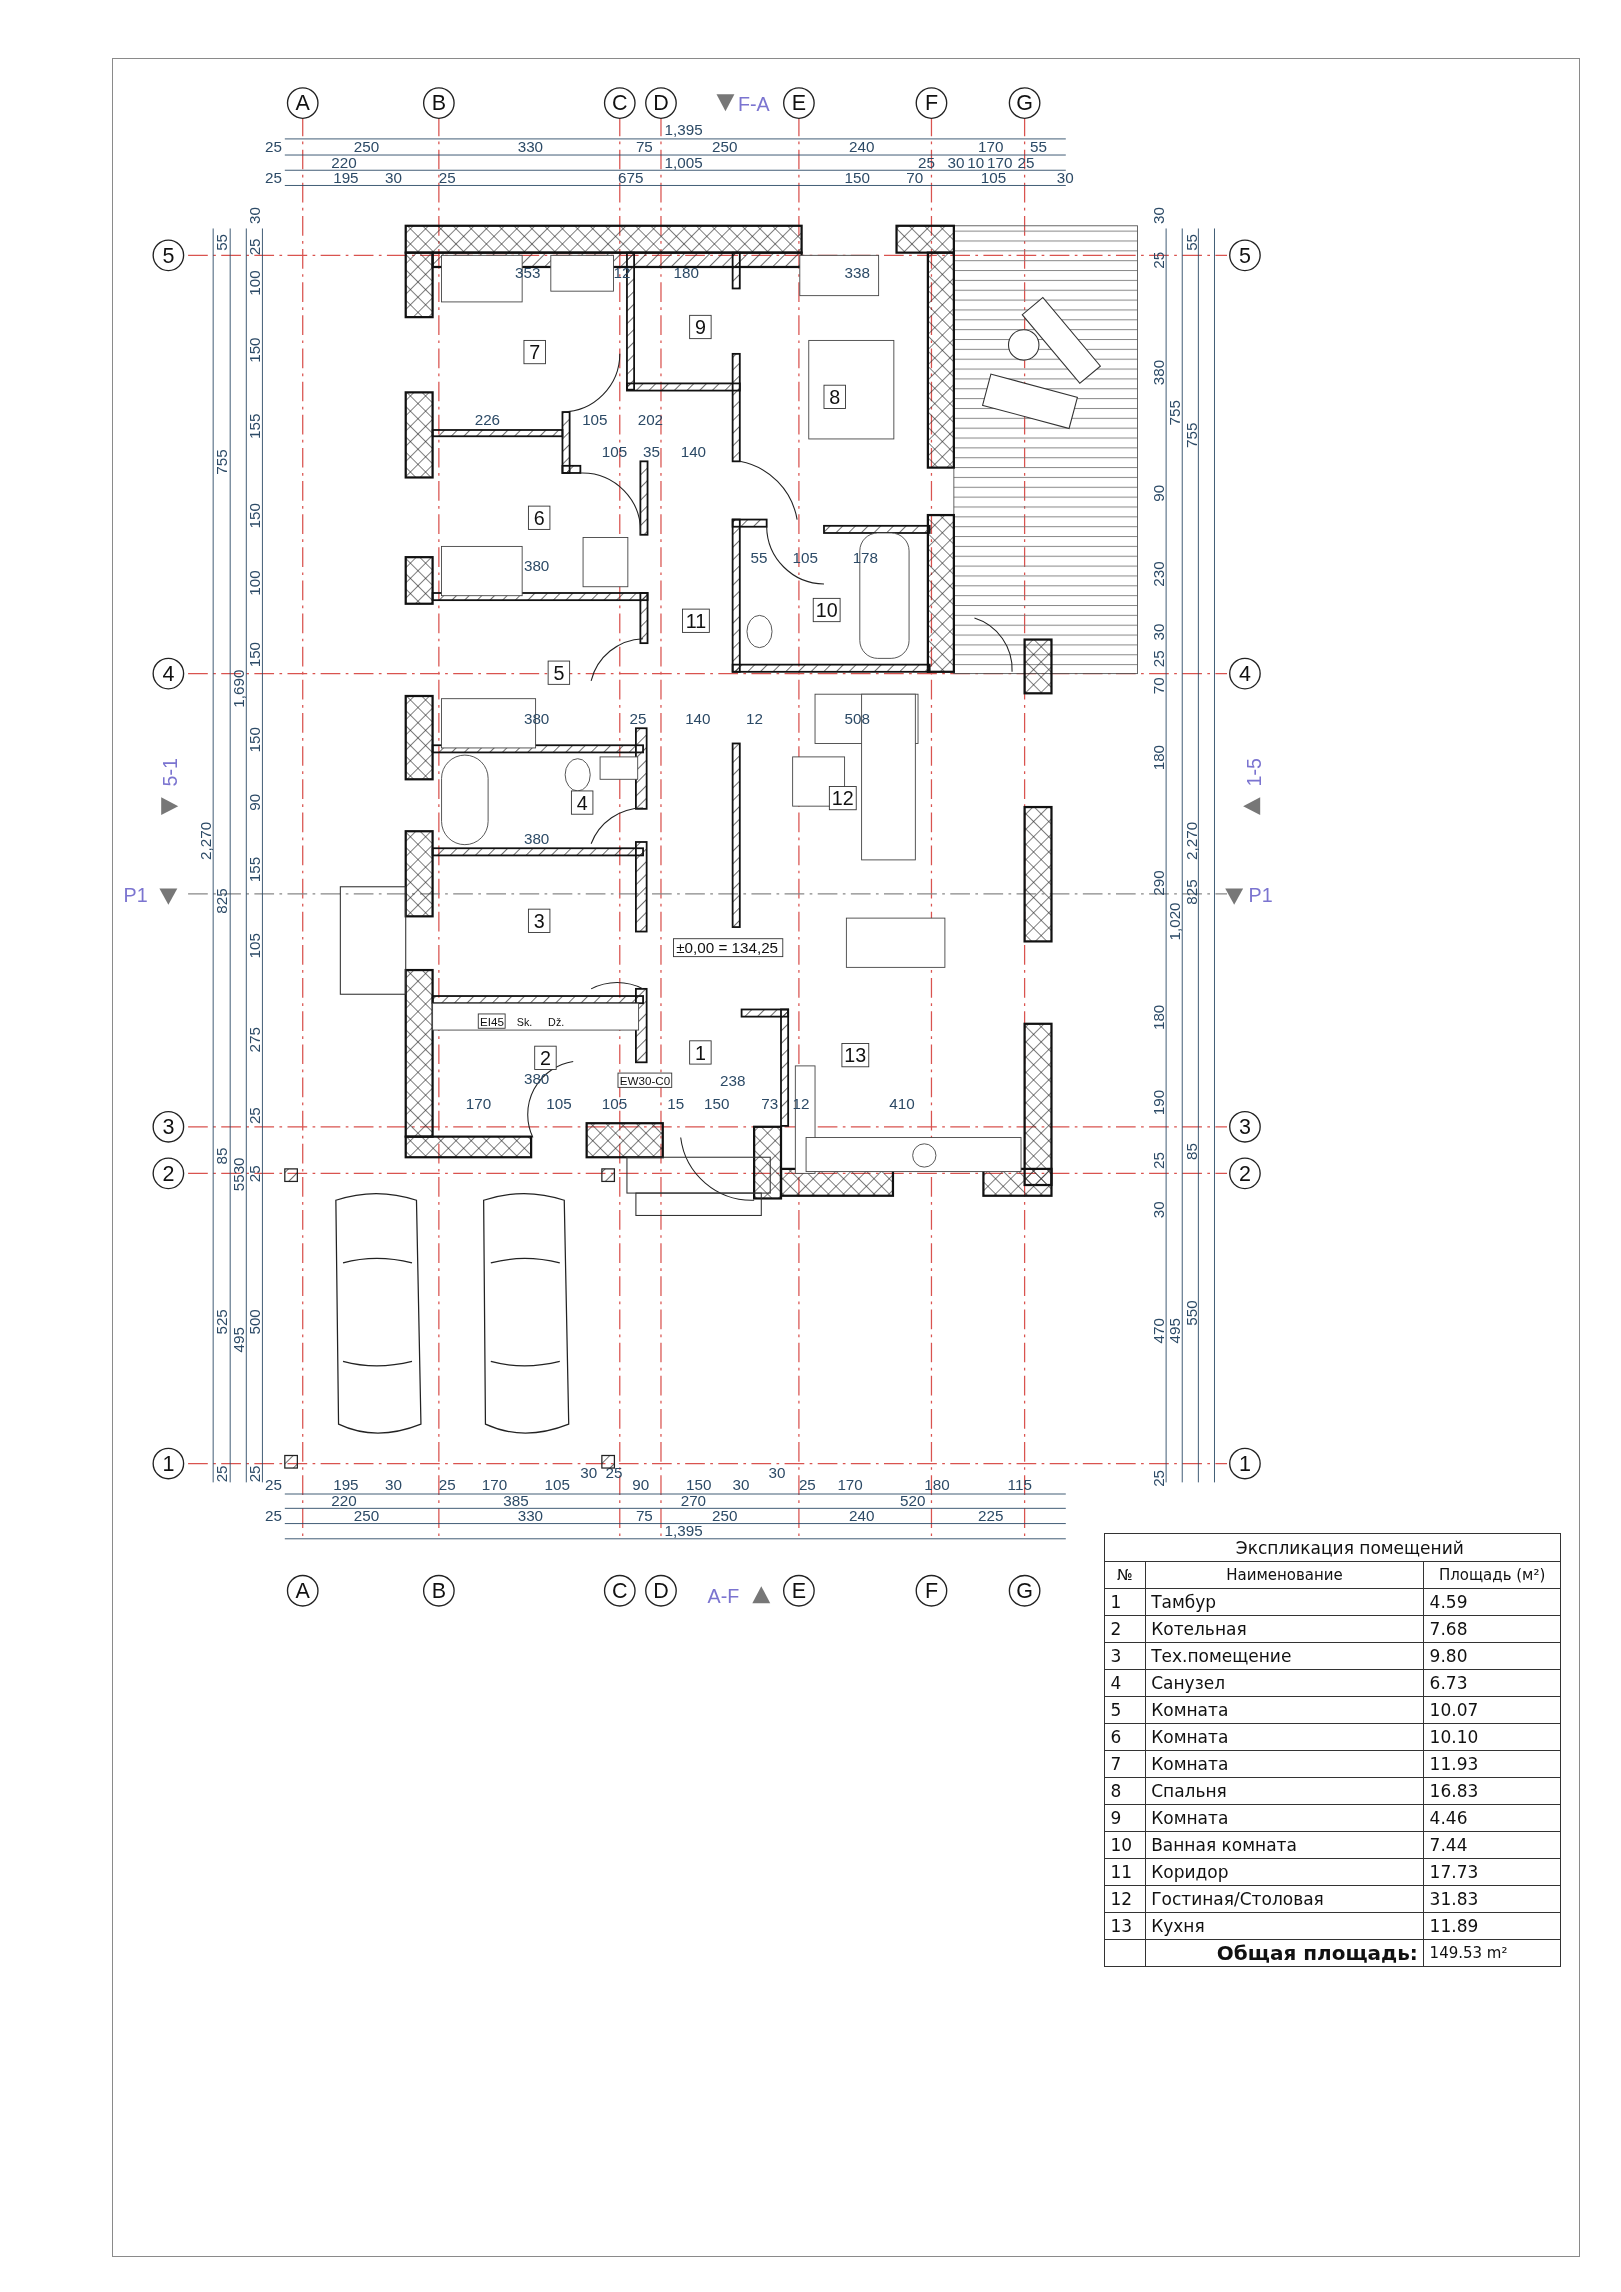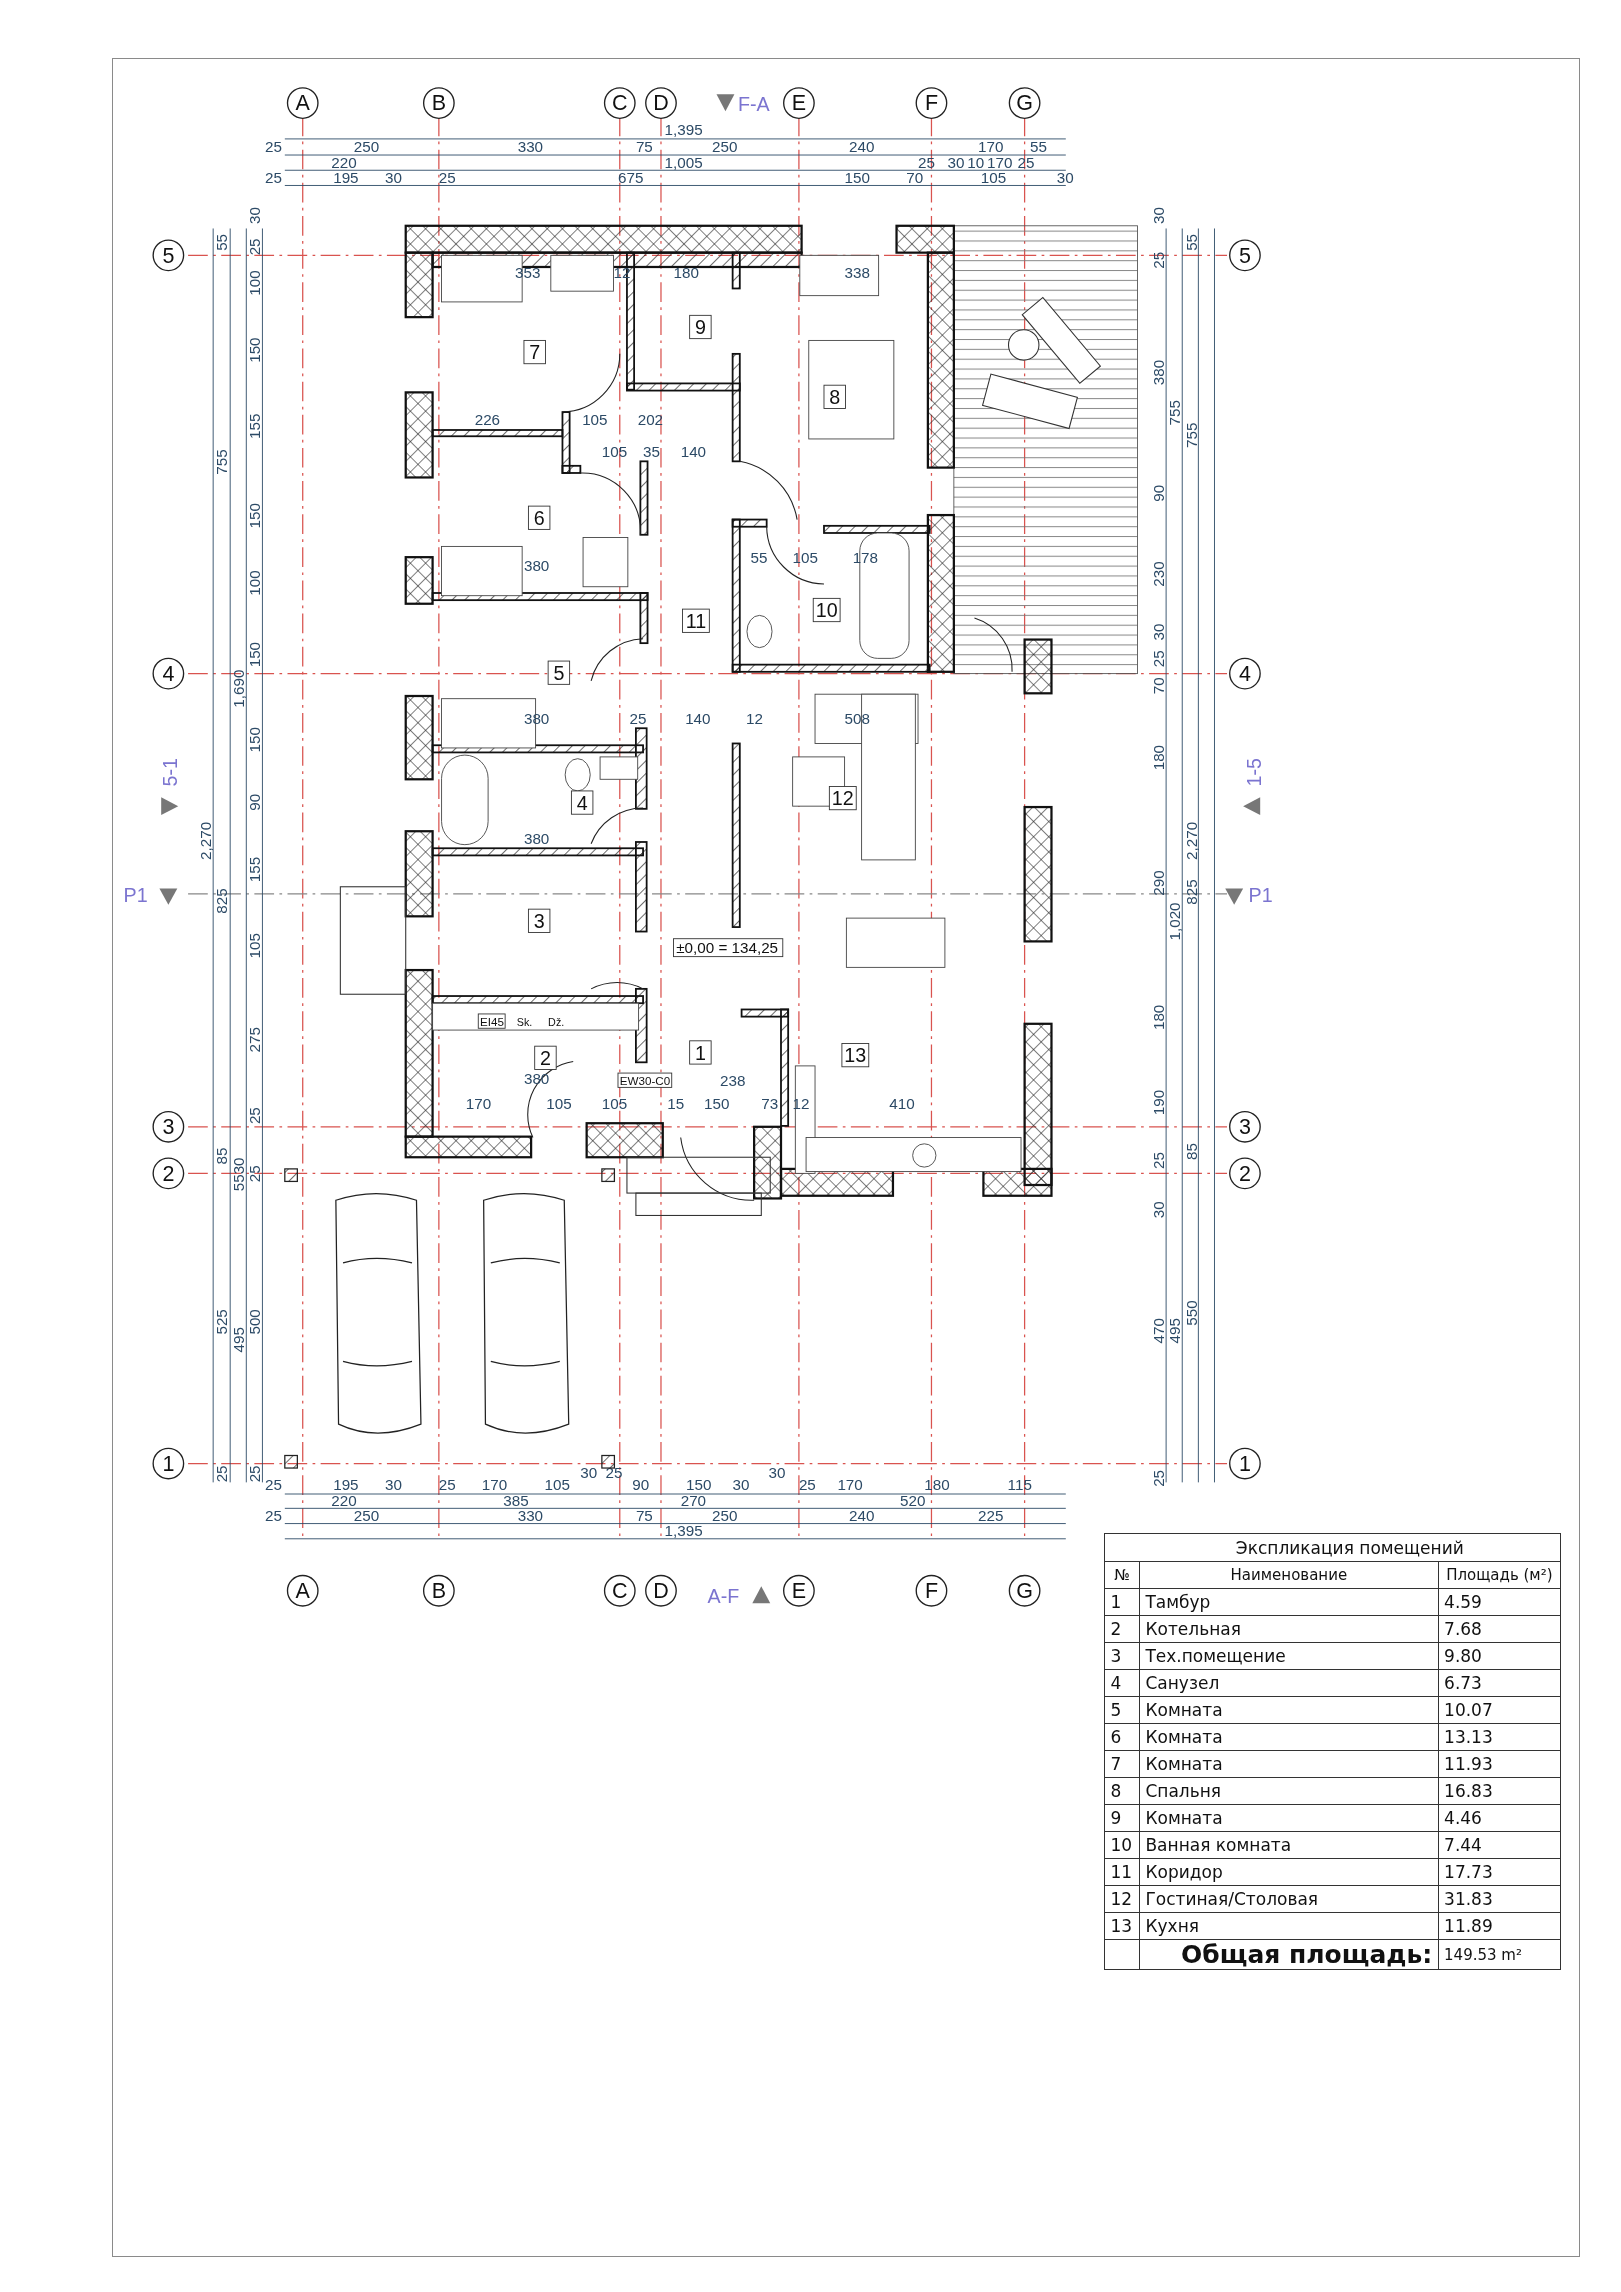--- a/index.html
+++ b/index.html
@@ -9,21 +9,21 @@
   .dim{font-family:"Liberation Sans",sans-serif;font-size:17px;fill:#2c4a66;}
   .axis-lbl{font-family:"Liberation Sans",sans-serif;font-size:24px;fill:#111;}
   .room-num{font-family:"Liberation Sans",sans-serif;font-size:22px;fill:#111;}
   .sect{font-family:"Liberation Sans",sans-serif;font-size:22px;fill:#7b74d0;}
   #table{position:absolute;left:1104px;top:1533px;width:457px;border-collapse:collapse;font-family:"DejaVu Sans",sans-serif;color:#111;}
   #table td,#table th{border:1.3px solid #333;padding:0 5.4px;height:26px;font-size:17px;font-weight:normal;text-align:left;white-space:nowrap;}
   #table .title{text-align:center;font-size:17px;height:27px;padding-left:40px;}
   #table .hdr th{font-size:15px;text-align:center;}
   #table .num{width:29px;}
   #table .area{width:125px;}
-  #table .total-label{text-align:left;font-weight:bold;font-size:25px;padding-left:41px;}
+  #table .total-label{text-align:right;font-weight:bold;font-size:20px;padding-left:41px;}
   #table .total-val{font-size:15px;}
 </style>
 </head>
 <body>
 
 <div id="frame"></div>
 
 <svg id="plan" width="1622" height="2293" viewBox="0 0 1811 2560">
   <defs>
     <pattern id="hatch" width="10" height="10" patternUnits="userSpaceOnUse" patternTransform="rotate(45)">
@@ -572,21 +572,21 @@
         <td>6.73</td>
       </tr>
   <tr>
         <td>5</td>
         <td>Комната</td>
         <td>10.07</td>
       </tr>
   <tr>
         <td>6</td>
         <td>Комната</td>
-        <td>13.13</td>
+        <td>10.10</td>
       </tr>
   <tr>
         <td>7</td>
         <td>Комната</td>
         <td>11.93</td>
       </tr>
   <tr>
         <td>8</td>
         <td>Спальня</td>
         <td>16.83</td>

